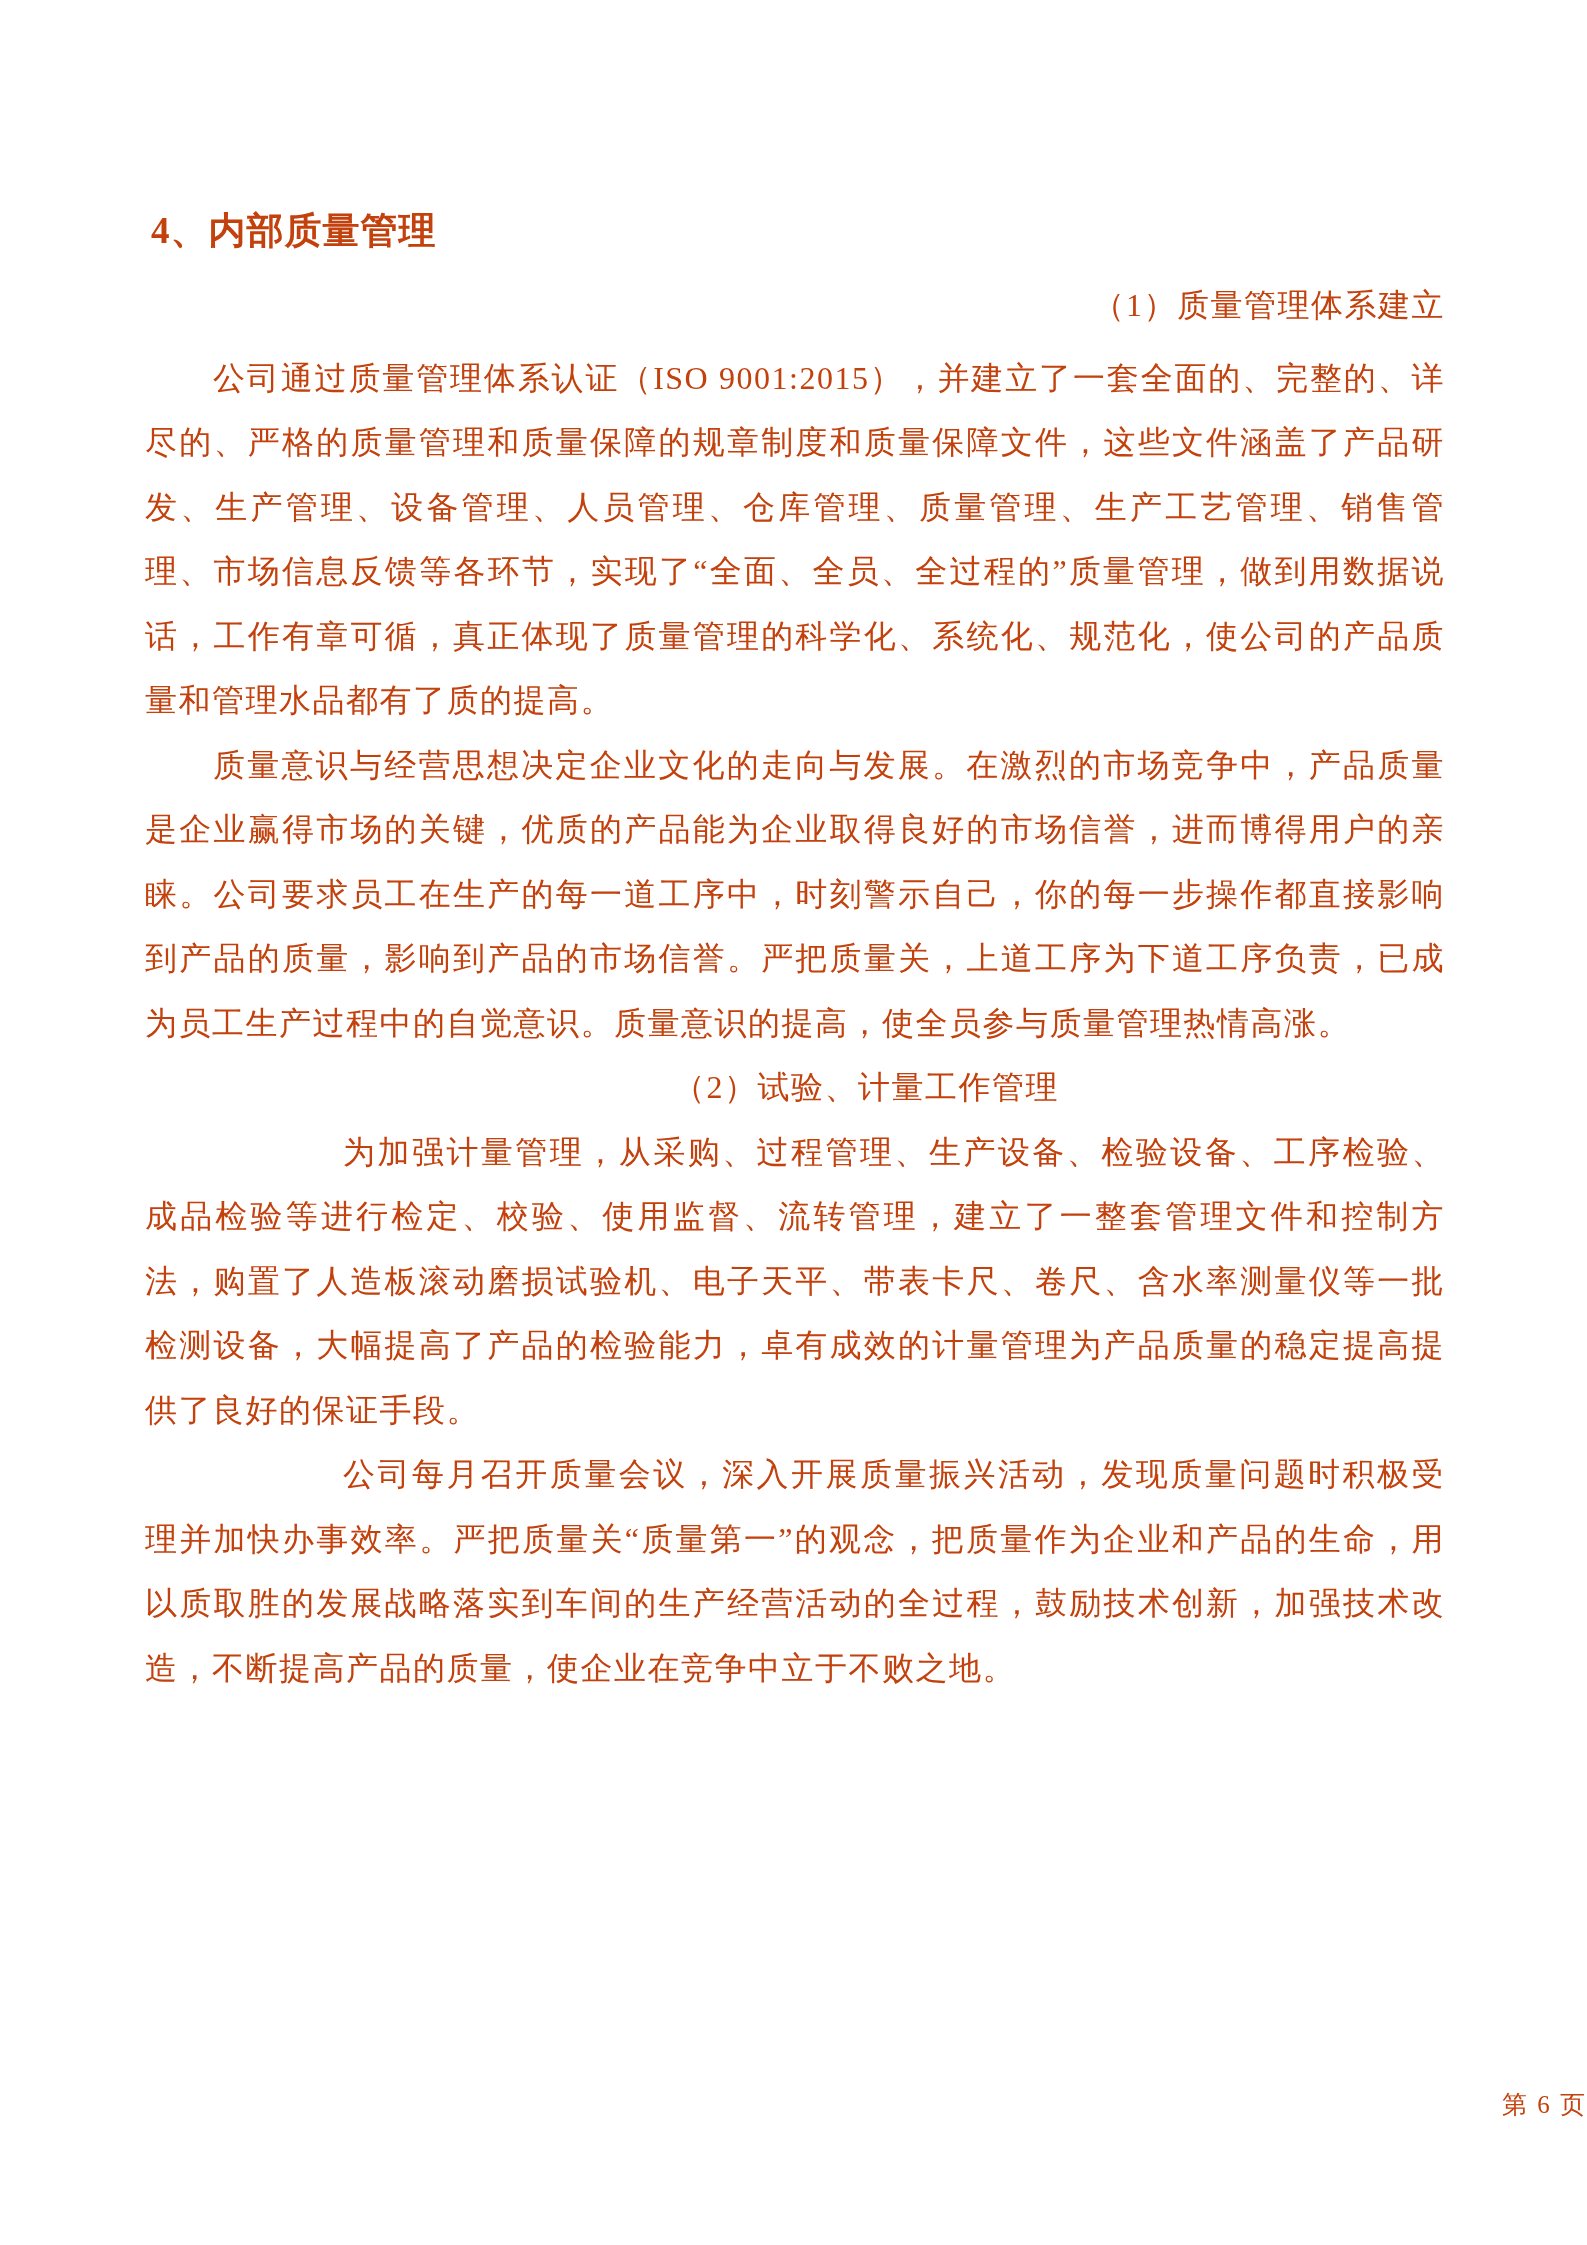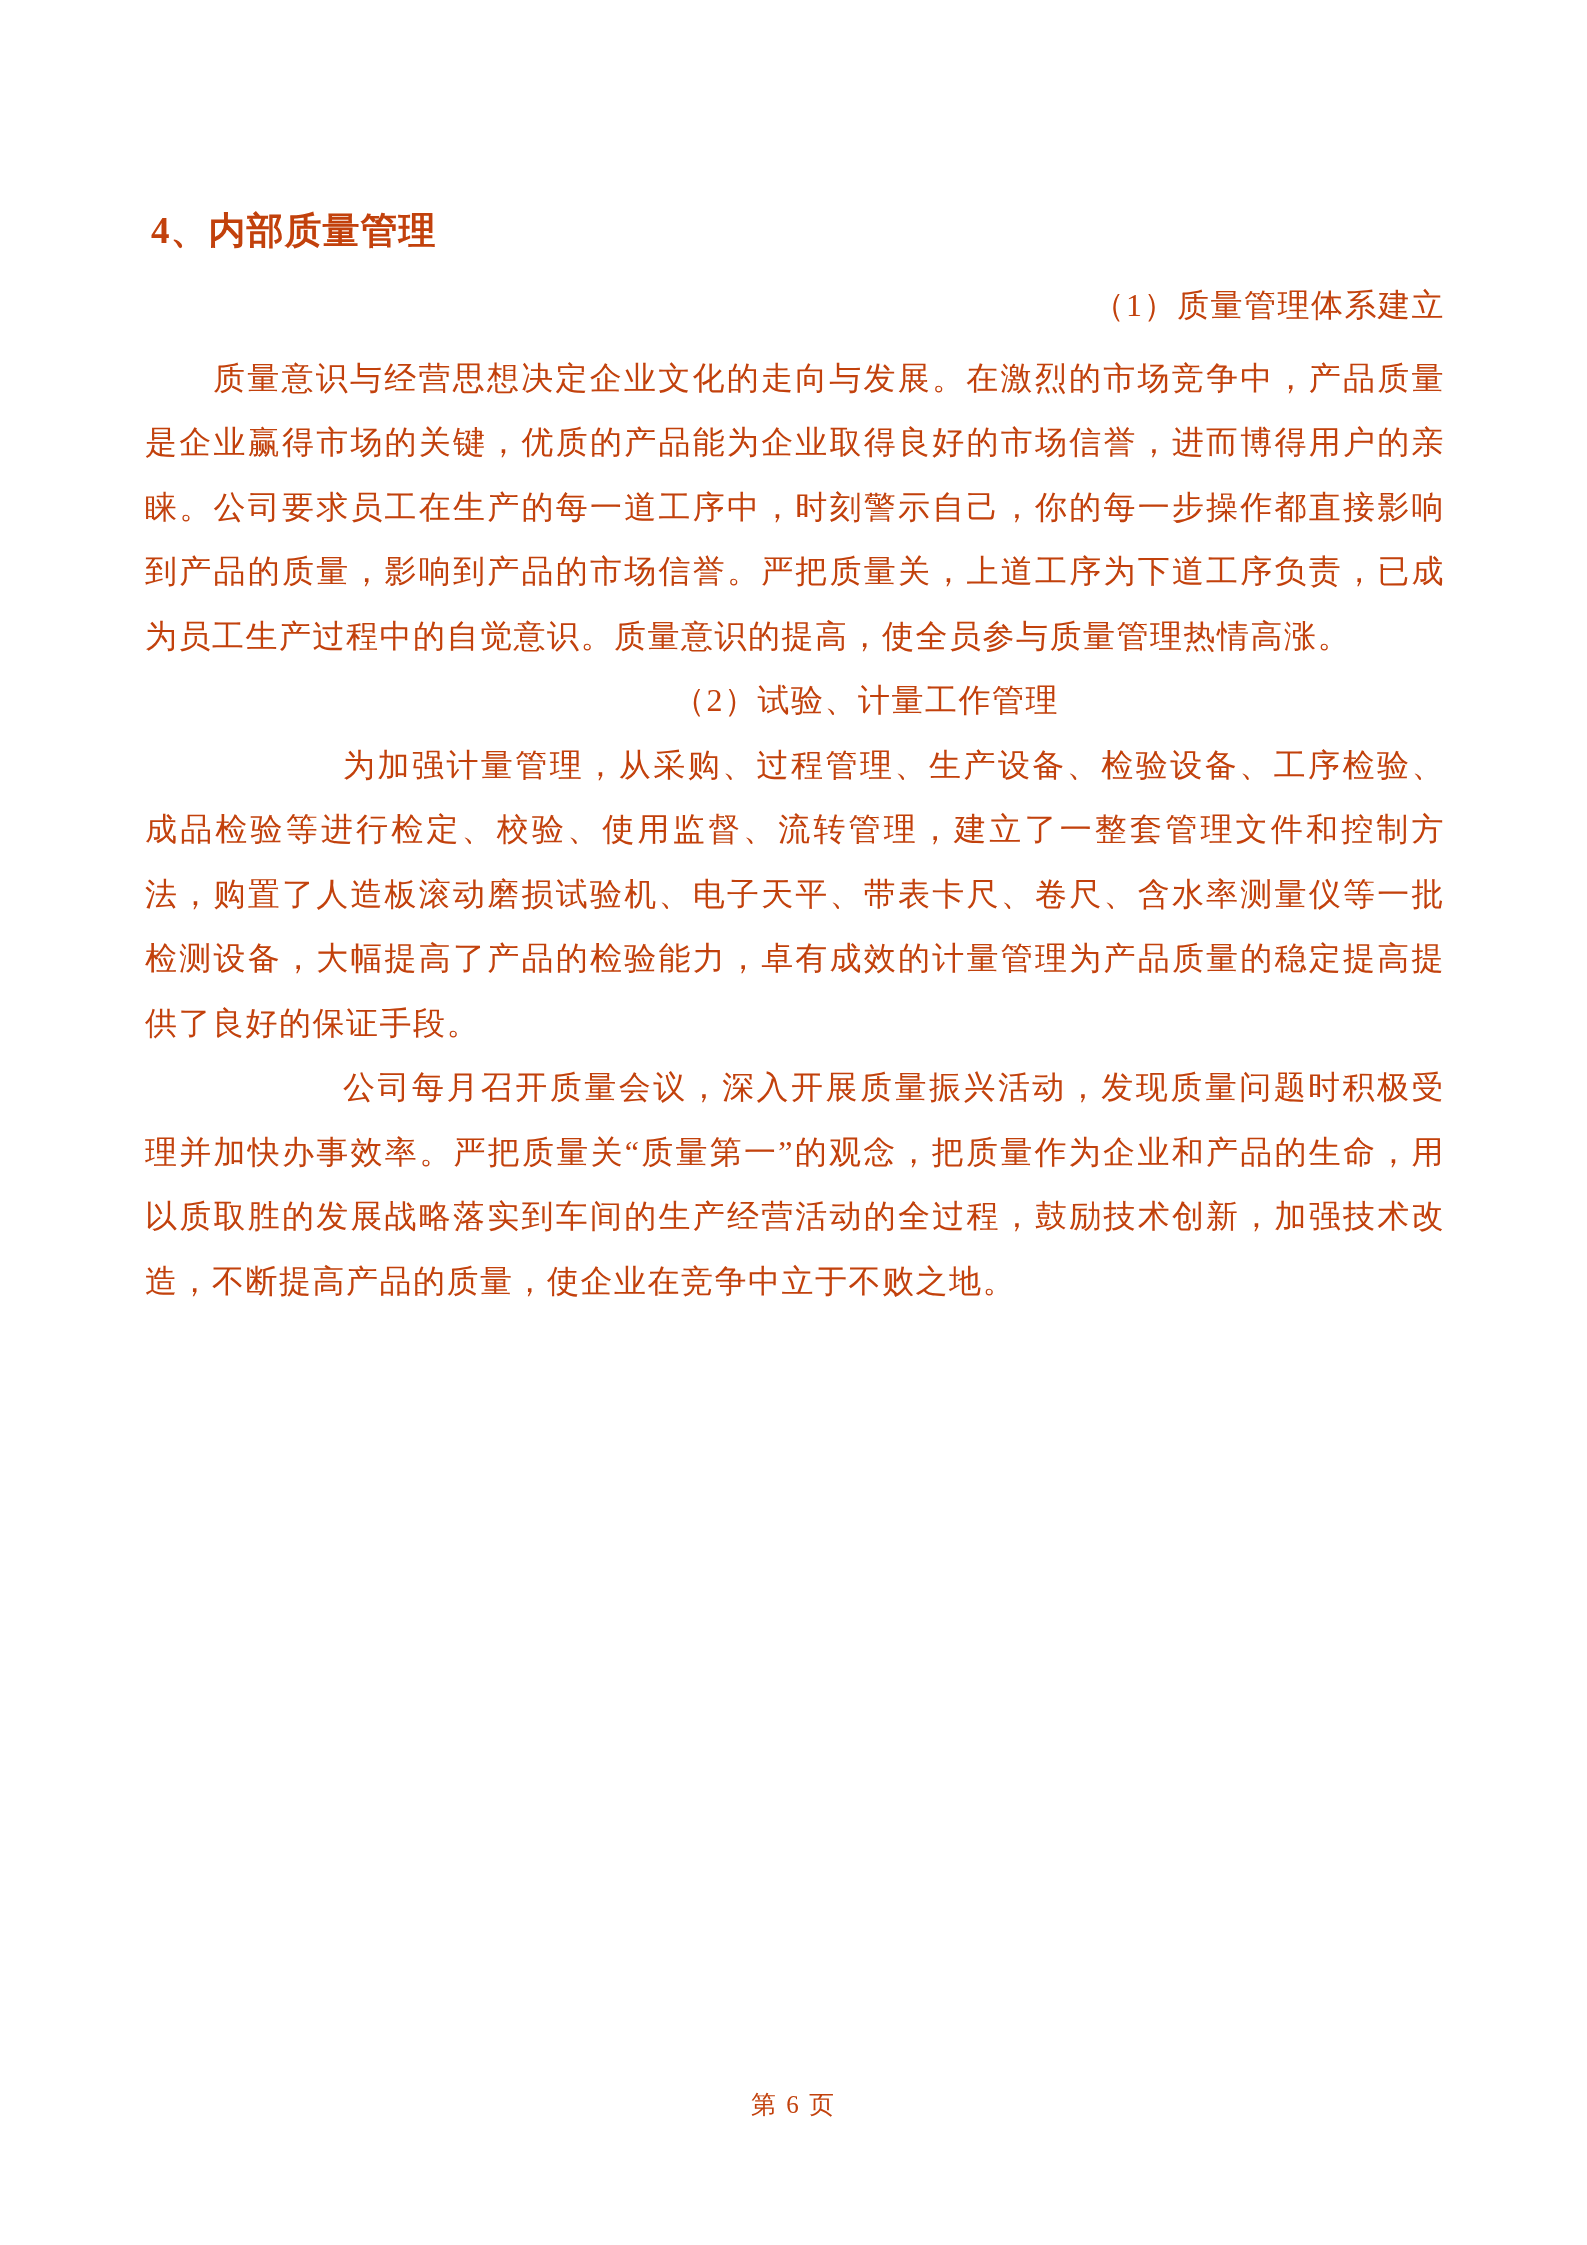--- a/index.html
+++ b/index.html
@@ -47,33 +47,34 @@
     text-align: center;
   }
   .block.paragraph-deep {
     text-indent: 198px;
   }
   .page-footer {
     position: absolute;
     left: 0;
     top: 2088px;
     width: 100%;
-    text-align: center;
+    text-align: right;
     font-size: 25px;
     letter-spacing: 2px;
   }
 </style>
 </head>
 <body>
 
 <div class="page">
   <h1 class="doc-title">4、内部质量管理</h1>
 
   <div id="doc-body">
       <p class="block sub-first">（1）质量管理体系建立</p>
+      <p class="block paragraph">公司通过质量管理体系认证（ISO 9001:2015），并建立了一套全面的、完整的、详尽的、严格的质量管理和质量保障的规章制度和质量保障文件，这些文件涵盖了产品研发、生产管理、设备管理、人员管理、仓库管理、质量管理、生产工艺管理、销售管理、市场信息反馈等各环节，实现了“全面、全员、全过程的”质量管理，做到用数据说话，工作有章可循，真正体现了质量管理的科学化、系统化、规范化，使公司的产品质量和管理水品都有了质的提高。</p>
       <p class="block paragraph">质量意识与经营思想决定企业文化的走向与发展。在激烈的市场竞争中，产品质量是企业赢得市场的关键，优质的产品能为企业取得良好的市场信誉，进而博得用户的亲睐。公司要求员工在生产的每一道工序中，时刻警示自己，你的每一步操作都直接影响到产品的质量，影响到产品的市场信誉。严把质量关，上道工序为下道工序负责，已成为员工生产过程中的自觉意识。质量意识的提高，使全员参与质量管理热情高涨。</p>
       <p class="block sub-heading">（2）试验、计量工作管理</p>
       <p class="block paragraph-deep">为加强计量管理，从采购、过程管理、生产设备、检验设备、工序检验、成品检验等进行检定、校验、使用监督、流转管理，建立了一整套管理文件和控制方法，购置了人造板滚动磨损试验机、电子天平、带表卡尺、卷尺、含水率测量仪等一批检测设备，大幅提高了产品的检验能力，卓有成效的计量管理为产品质量的稳定提高提供了良好的保证手段。</p>
       <p class="block paragraph-deep">公司每月召开质量会议，深入开展质量振兴活动，发现质量问题时积极受理并加快办事效率。严把质量关“质量第一”的观念，把质量作为企业和产品的生命，用以质取胜的发展战略落实到车间的生产经营活动的全过程，鼓励技术创新，加强技术改造，不断提高产品的质量，使企业在竞争中立于不败之地。</p>
     </div>
 
   <div class="page-footer">
     <span>第 6 页</span>
   </div>
 </div>

